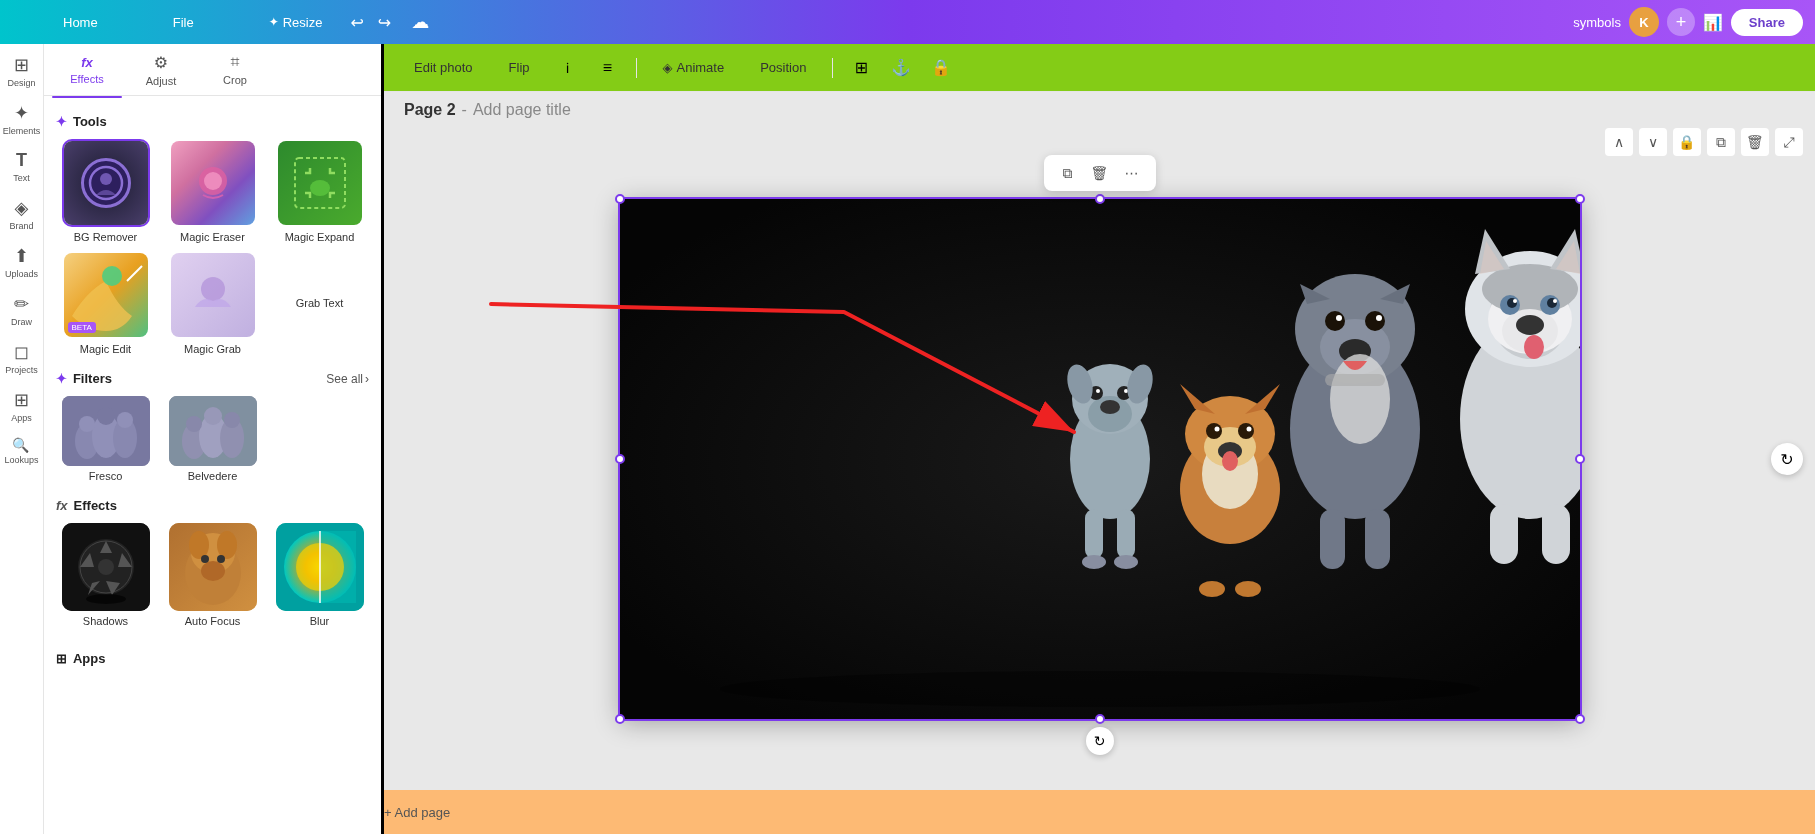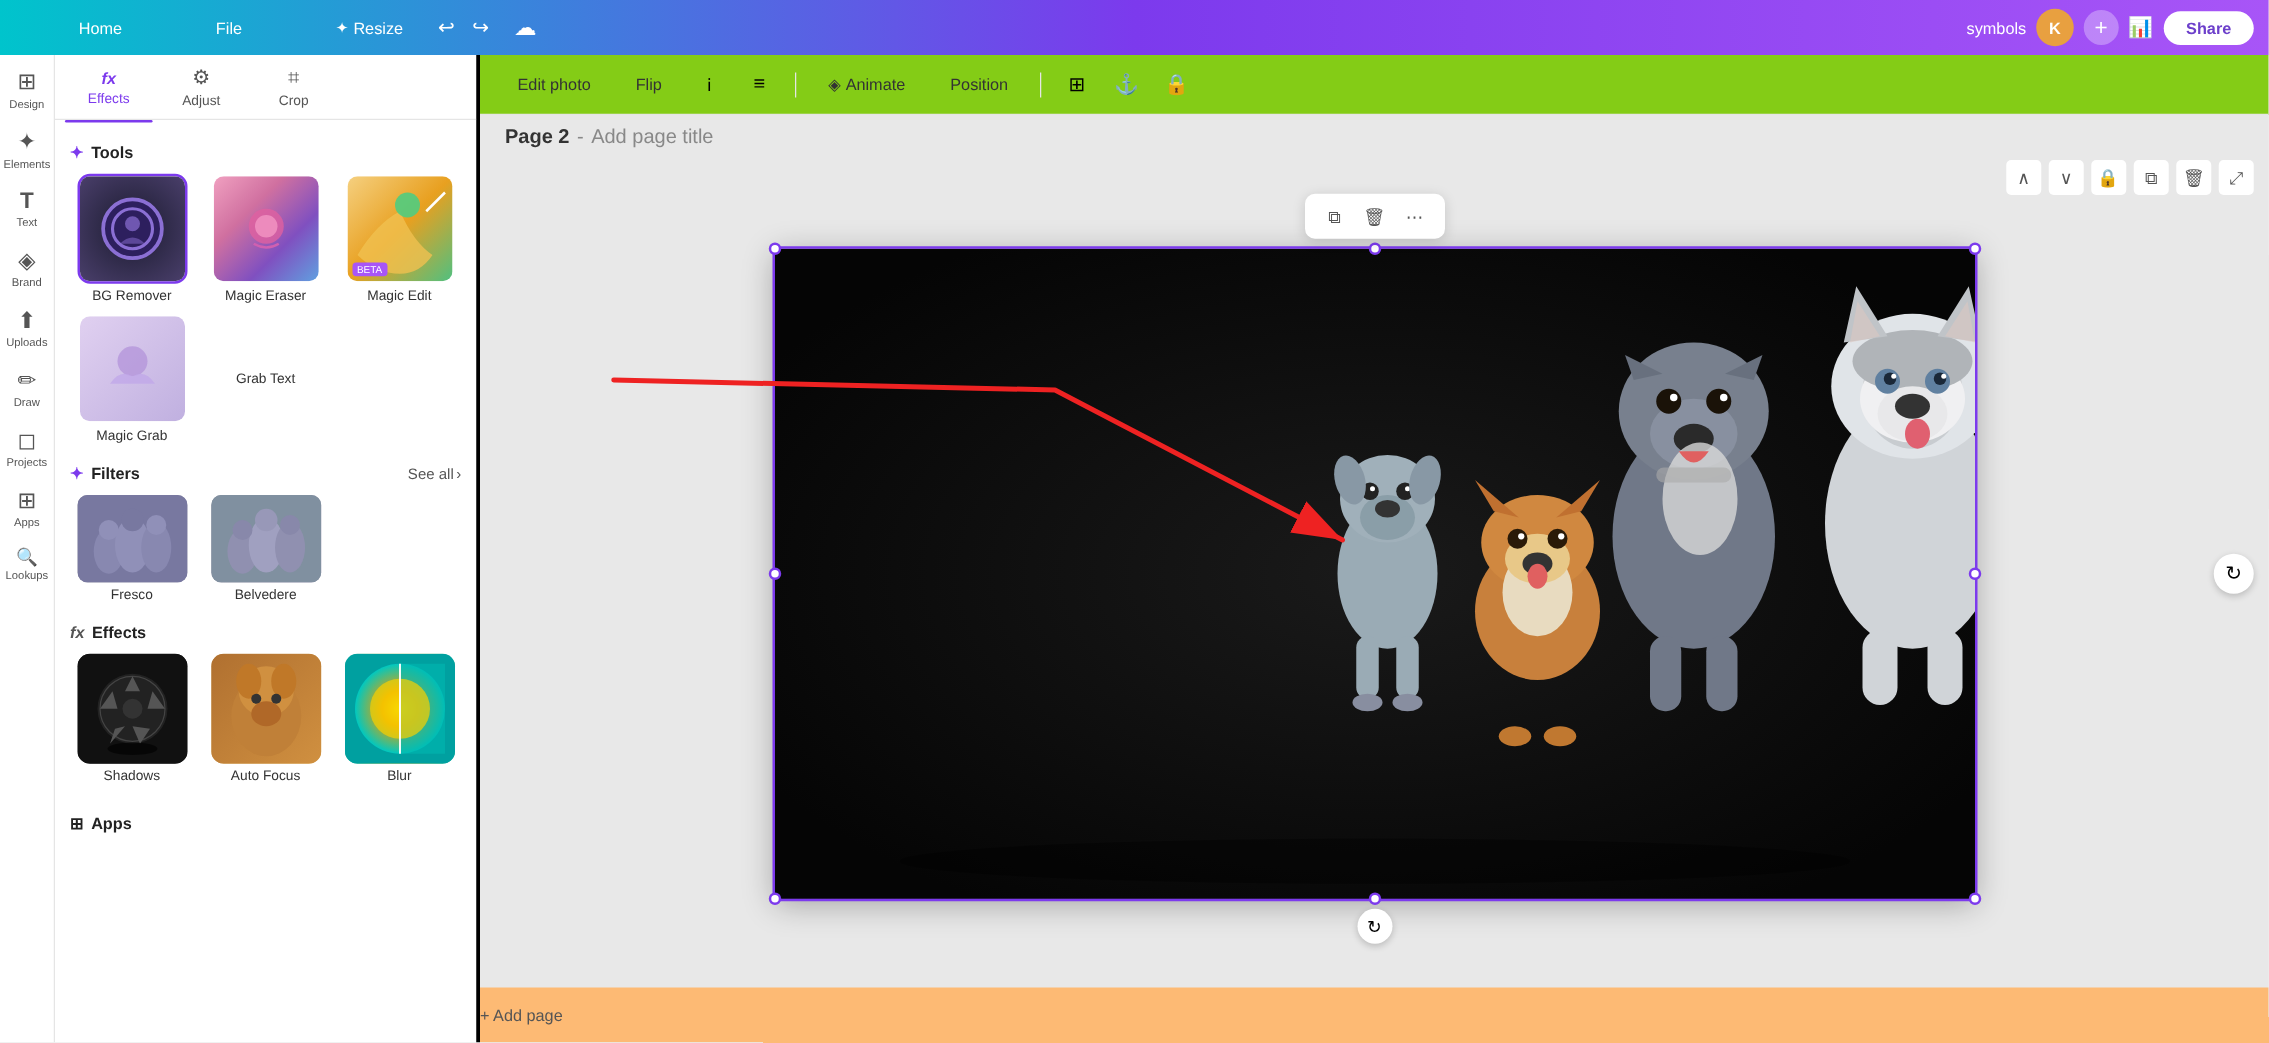--- a/index.html
+++ b/index.html
@@ -362,20 +362,32 @@
               <svg width="60" height="60" viewBox="0 0 60 60" style="position:absolute;">
                 <circle cx="30" cy="28" r="14" fill="#e060a0" opacity="0.8"></circle>
                 <circle cx="30" cy="28" r="9" fill="#f090c0" opacity="0.9"></circle>
                 <path d="M20 42 Q30 48 40 42" stroke="#d060b0" stroke-width="2" fill="none"></path>
               </svg>
             </div>
           </div>
           <span class="tool-label">Magic Eraser</span>
         </div>
 
+        <div class="tool-item">
+          <div class="tool-thumb">
+            <div class="thumb-magic-expand" style="width:100%;height:100%;position:relative;">
+              <svg width="60" height="60" viewBox="0 0 60 60" style="position:absolute;">
+                <rect x="5" y="5" width="50" height="50" rx="4" fill="none" stroke="#90dd60" stroke-width="2" stroke-dasharray="4,3"></rect>
+                <path d="M15 20 L20 20 L20 15 M40 15 L40 20 L45 20 M45 40 L40 40 L40 45 M20 45 L20 40 L15 40" stroke="#90dd60" stroke-width="2.5" fill="none"></path>
+                <ellipse cx="30" cy="35" rx="10" ry="8" fill="#60cc40" opacity="0.7"></ellipse>
+              </svg>
+            </div>
+          </div>
+          <span class="tool-label">Magic Expand</span>
+        </div>
 
         <div class="tool-item">
           <div class="tool-thumb" style="position:relative;">
             <div class="thumb-magic-edit" style="width:100%;height:100%;position:relative;">
               <svg width="88" height="88" viewBox="0 0 88 88" style="position:absolute;">
                 <path d="M10 65 Q25 40 44 30 Q55 55 70 65 Q60 80 44 80 Q25 80 10 65Z" fill="#f0c050" opacity="0.8"></path>
                 <circle cx="50" cy="25" r="10" fill="#50cc80" opacity="0.9"></circle>
                 <path d="M65 30 Q75 20 80 15" stroke="white" stroke-width="2" fill="none"></path>
               </svg>
             </div>

